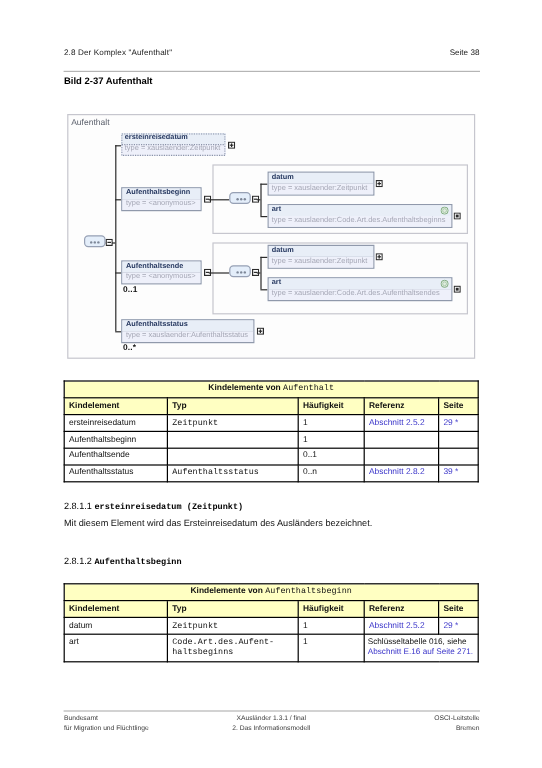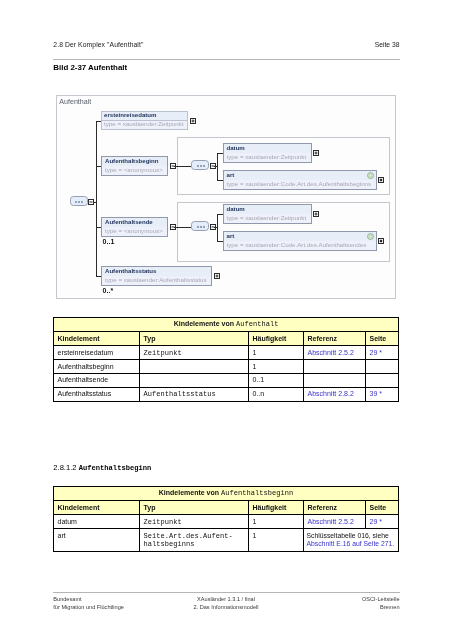--- a/index.html
+++ b/index.html
@@ -297,20 +297,22 @@
     <tr>
       <td>Aufenthaltsstatus</td>
       <td class="mono">Aufenthaltsstatus</td>
       <td>0..n</td>
       <td><span class="lnk">Abschnitt 2.8.2</span></td>
       <td><span class="lnk">39 *</span></td>
     </tr>
     </tbody>
   </table>
 
+  <div class="h3" style="top:416.5px"><span>2.8.1.1</span>&nbsp;<span class="mn">ersteinreisedatum (Zeitpunkt)</span></div>
+  <div class="p" style="top:431px">Mit diesem Element wird das Ersteinreisedatum des Ausländers bezeichnet.</div>
 
   <div class="h3" style="top:463px"><span>2.8.1.2</span>&nbsp;<span class="mn">Aufenthaltsbeginn</span></div>
 
   <table class="kt" style="top:486px">
     <colgroup>
         <col class="c1">
         <col class="c2">
         <col class="c3">
         <col class="c4">
         <col class="c5">
@@ -328,21 +330,21 @@
     </tr>
     <tr>
       <td>datum</td>
       <td class="mono">Zeitpunkt</td>
       <td>1</td>
       <td><span class="lnk">Abschnitt 2.5.2</span></td>
       <td><span class="lnk">29 *</span></td>
     </tr>
     <tr>
       <td>art</td>
-      <td class="mono wrap">Seite.Art.des.Aufent-
+      <td class="mono wrap">Code.Art.des.Aufent-
 haltsbeginns</td>
       <td>1</td>
       <td colspan="2" class="nw"><span>Schlüsseltabelle 016,  siehe</span><br><span class="lnk">Abschnitt E.16 auf Seite 271.</span></td>
     </tr>
     </tbody>
   </table>
 
   <div class="rule" style="top:592px"></div>
   <div class="ftr ftr-l">
     <div>Bundesamt</div>

